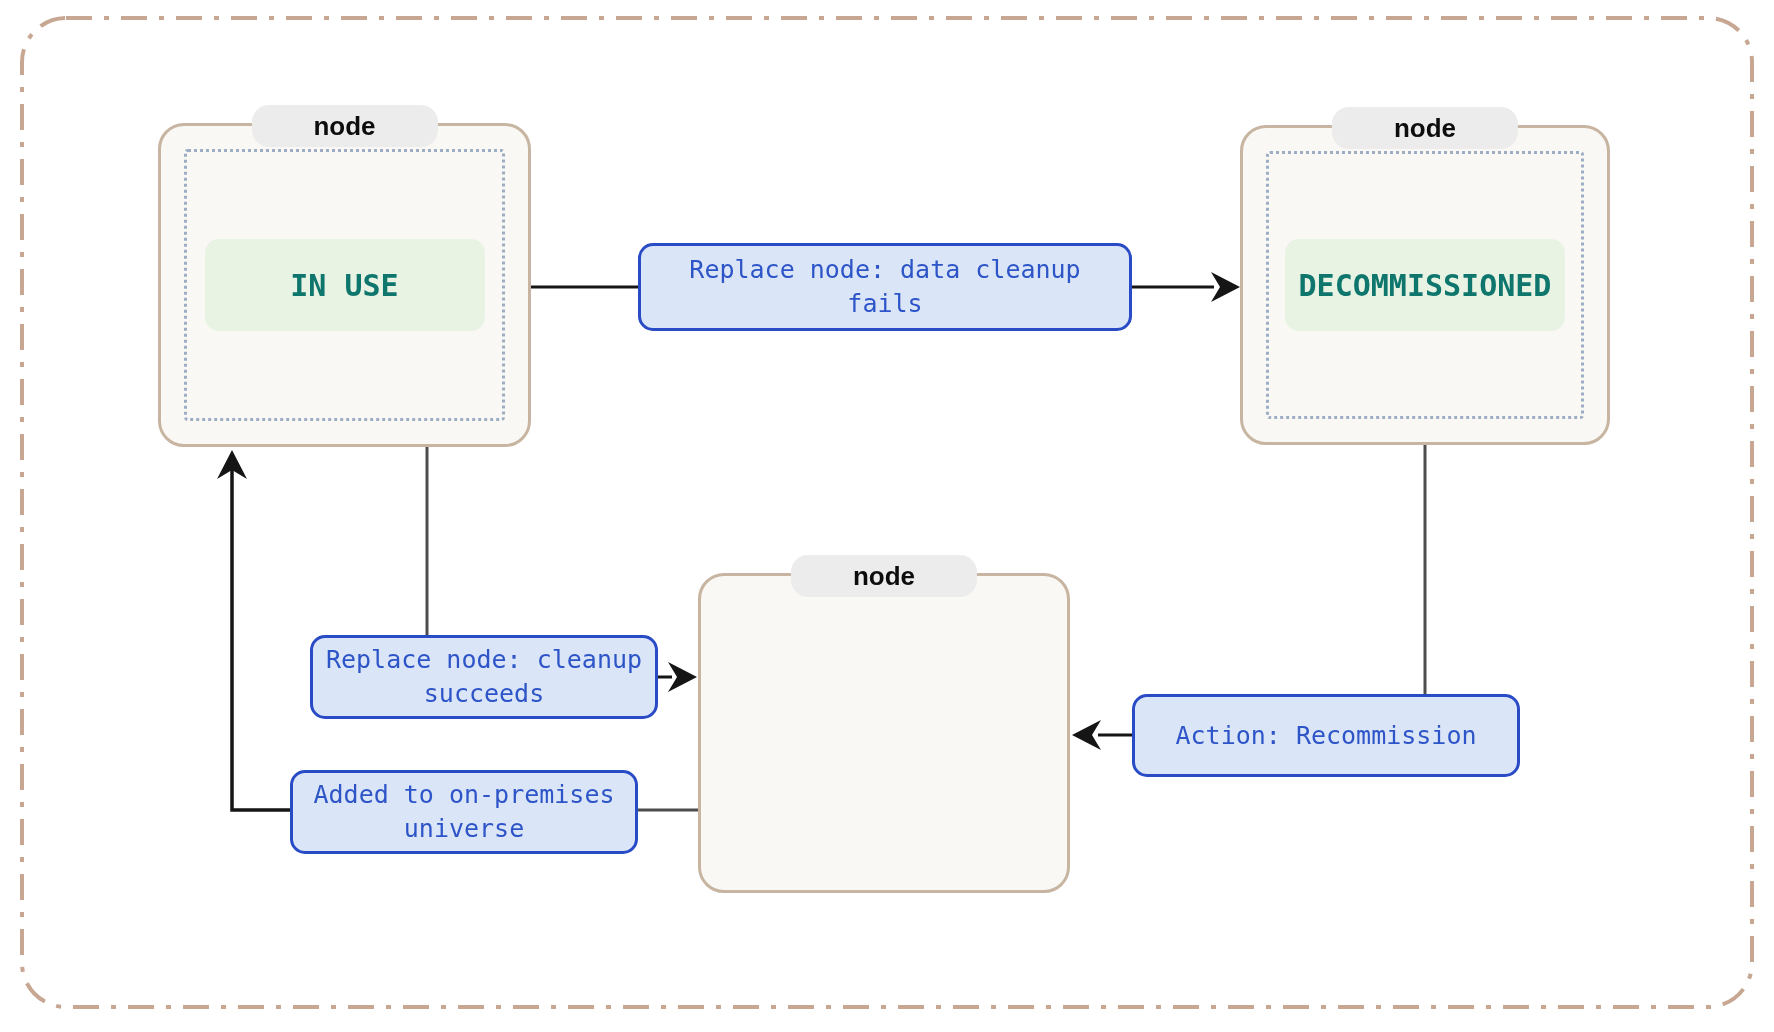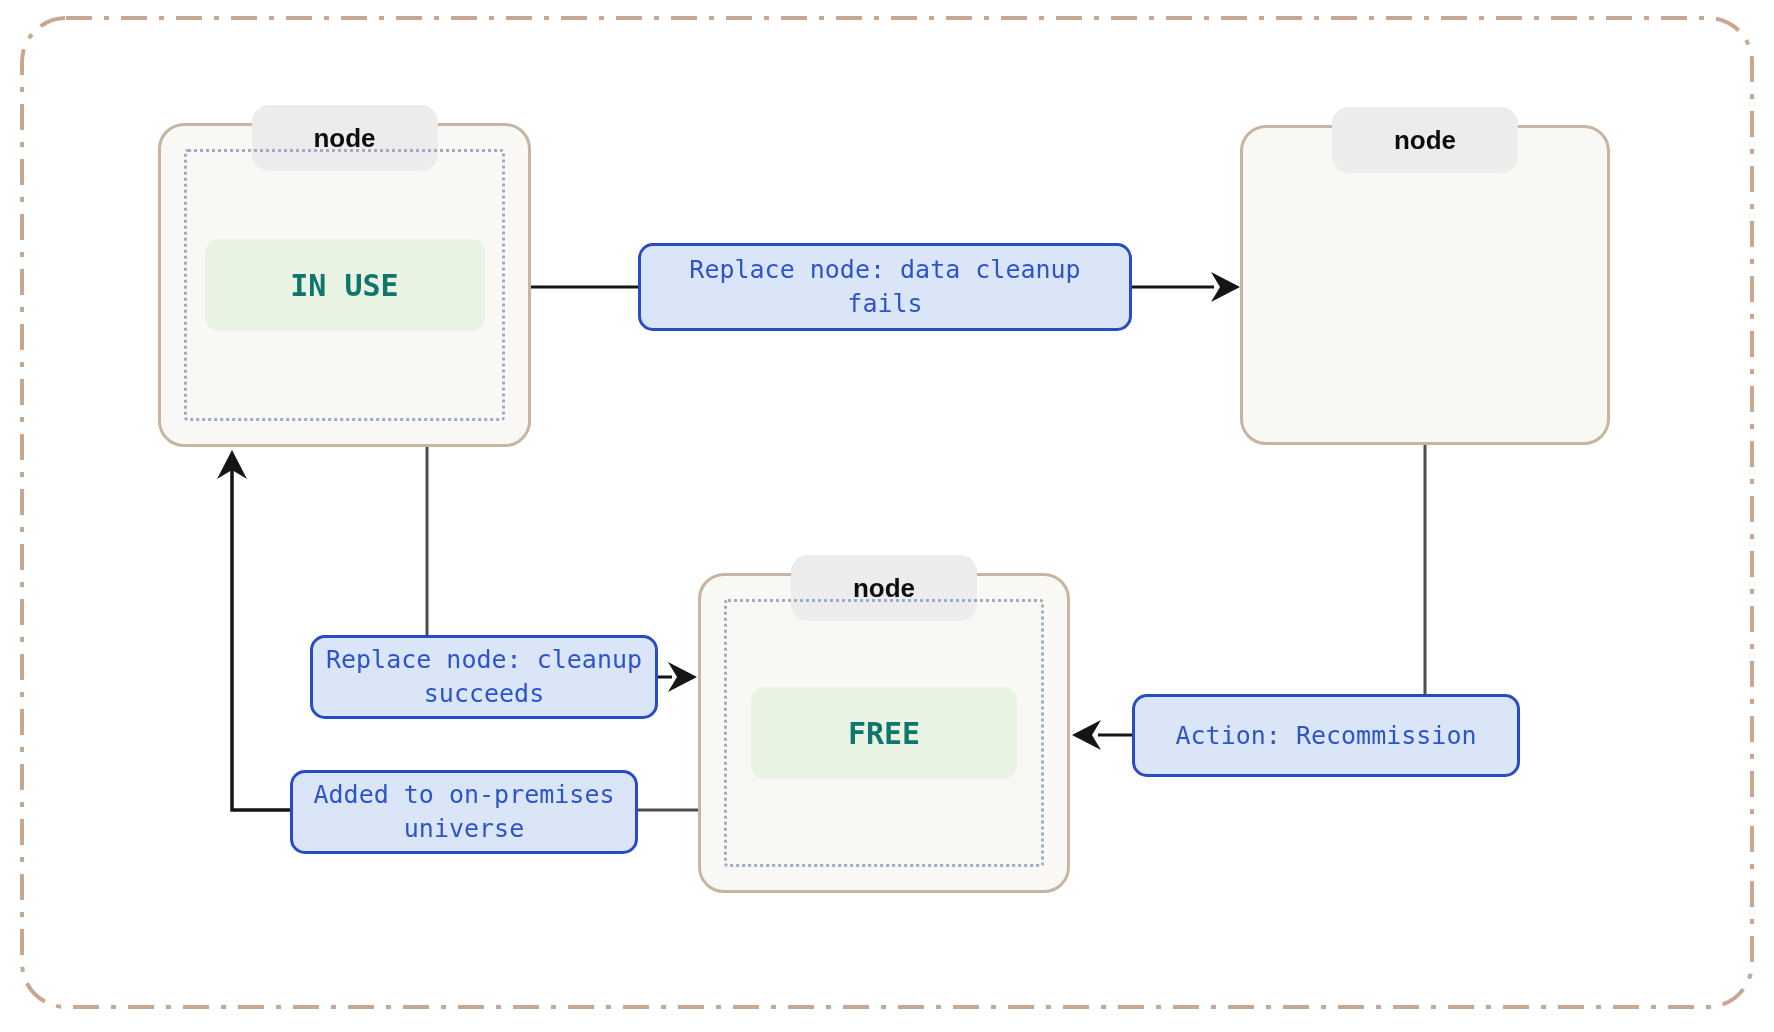--- a/index.html
+++ b/index.html
@@ -26,21 +26,21 @@
     border: 3px solid #c8b5a1;
     border-radius: 26px;
   }
   .node-pill {
     position: absolute;
     top: -21px; left: 50%;
     transform: translateX(-50%);
     background: #ececec;
     border-radius: 17px;
     height: 34px; line-height: 34px;
-    padding: 16px 62px;
+    padding: 4px 62px;
     font-weight: 700; font-size: 26px;
     color: #0d0d0d;
     white-space: nowrap;
     font-family: "Liberation Sans", sans-serif;
   }
   .dotted-frame {
     position: absolute;
     inset: 23px;
     border: 3px dotted #9cadc4;
     border-radius: 4px;
@@ -106,27 +106,27 @@
 
   <div class="node" id="node-in-use">
     <div class="node-pill">node</div>
     <div class="dotted-frame">
       <div class="state-badge">IN USE</div>
     </div>
   </div>
 
   <div class="node" id="node-decommissioned">
     <div class="node-pill">node</div>
+    <div class="dotted-frame">
+      <div class="state-badge">DECOMMISSIONED</div>
+    </div>
   </div>
 
   <div class="node" id="node-free">
     <div class="node-pill">node</div>
-    <div class="dotted-frame">
-      <div class="state-badge">FREE</div>
-    </div>
   </div>
 
   <div class="edge-label" id="label-replace-fails">Replace node: data cleanup fails</div>
 
   <div class="edge-label" id="label-replace-succeeds">Replace node: cleanup succeeds</div>
 
   <div class="edge-label" id="label-added-universe">Added to on-premises universe</div>
 
   <div class="edge-label" id="label-recommission">Action: Recommission</div>
 

